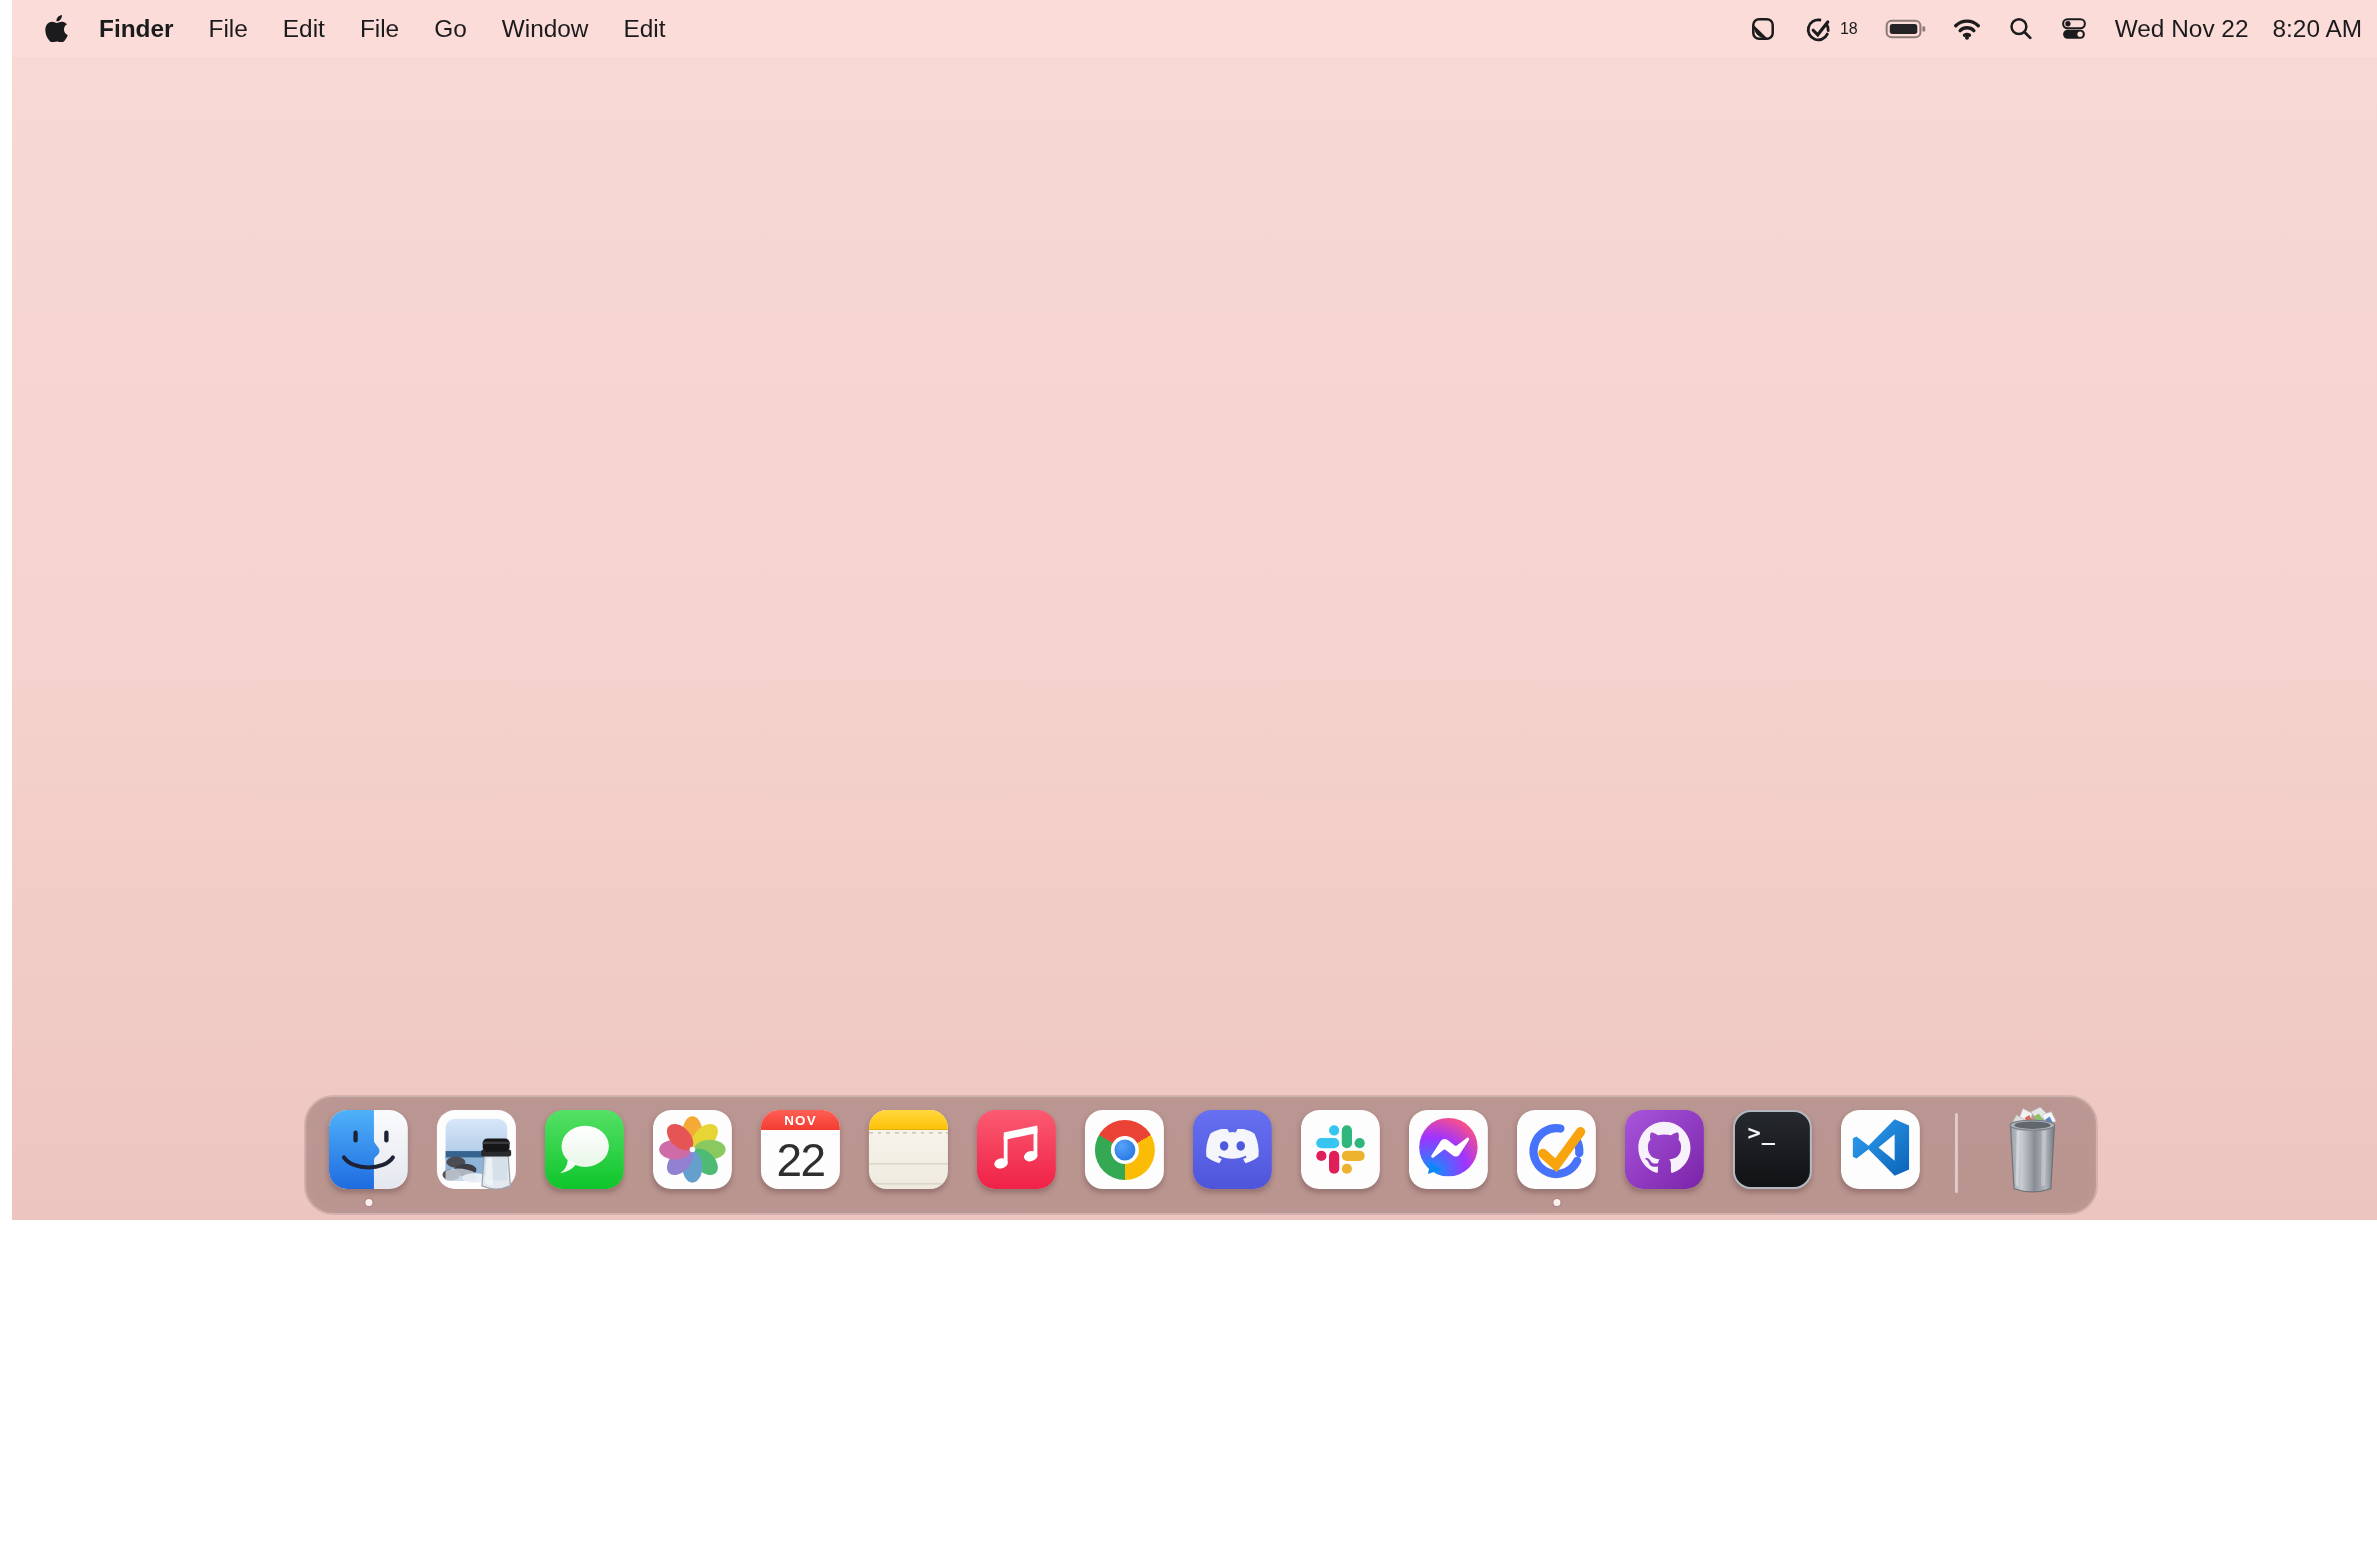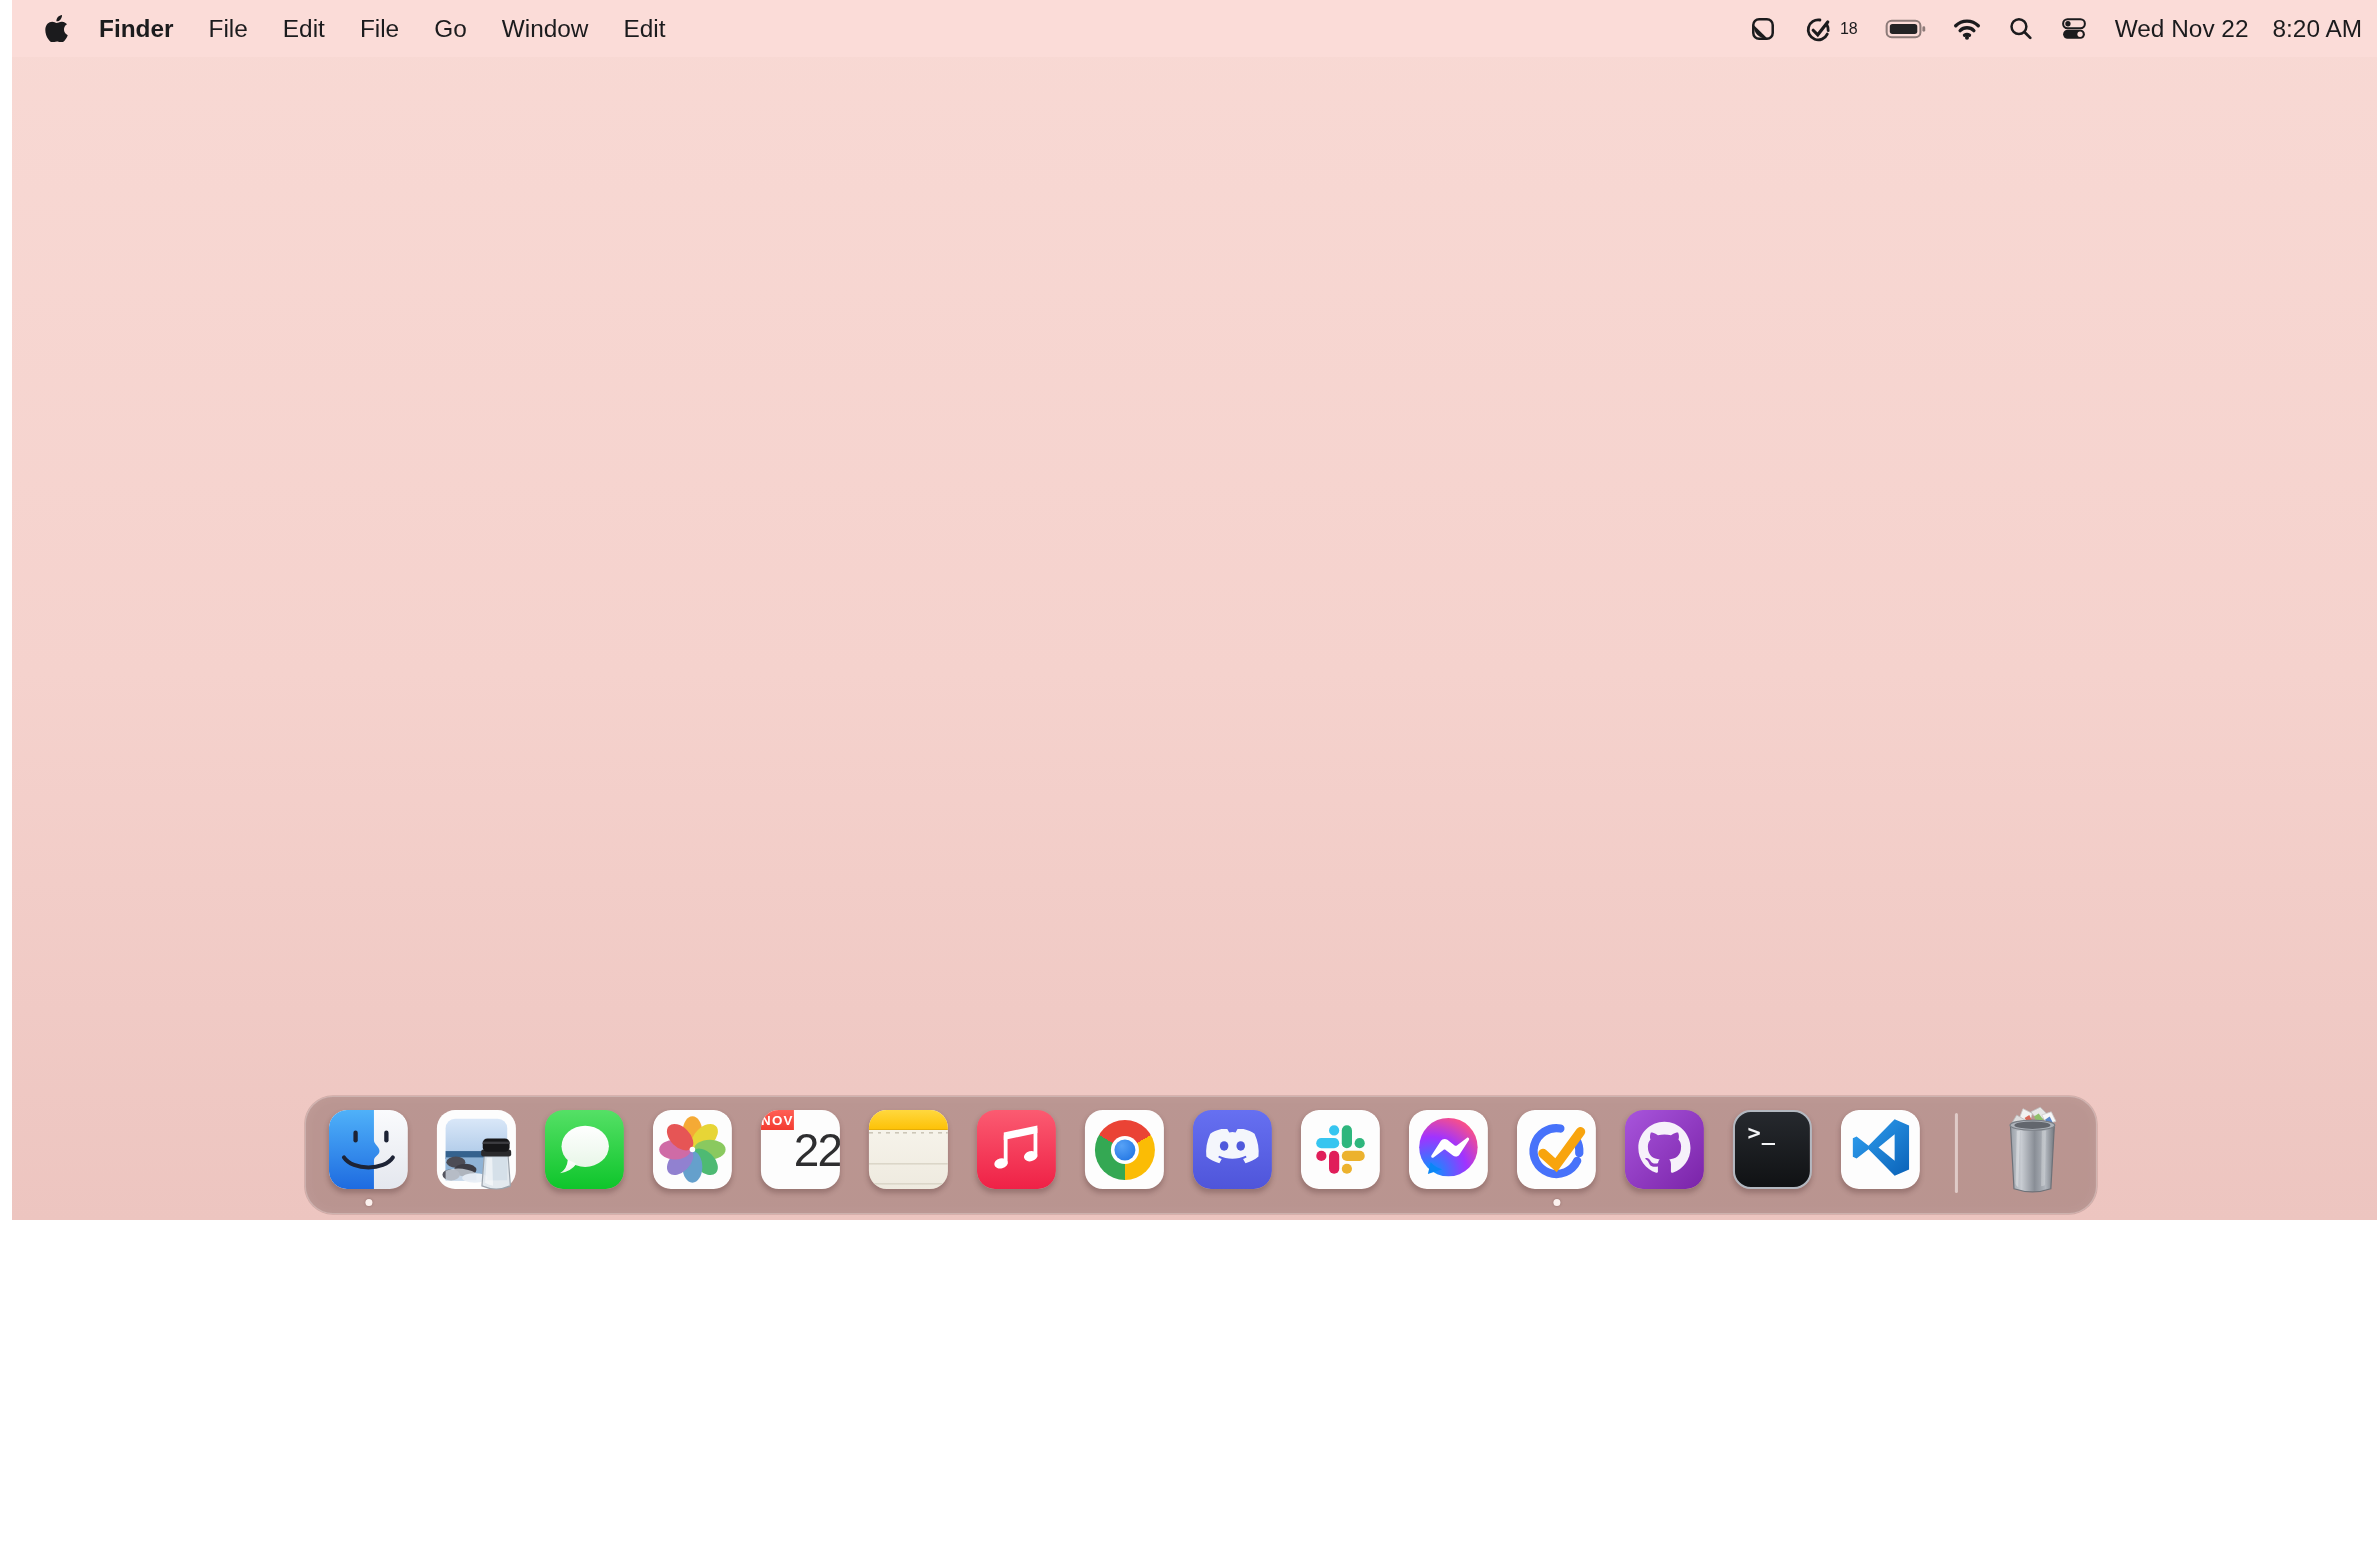--- a/index.html
+++ b/index.html
@@ -29,21 +29,21 @@
   .dock-item .tile{width:79px;height:79px;border-radius:18px;position:relative;overflow:hidden;
     box-shadow:0 3.1px 5.5px rgba(70,35,35,0.28);}
   .dock-item svg.icon-art{display:block;width:79px;height:79px;overflow:visible;}
   .dock-item.no-clip .tile{overflow:visible;box-shadow:none;}
   .dock-item.running::after{content:'';position:absolute;left:50%;transform:translateX(-50%);
     bottom:-17.3px;width:7px;height:7px;border-radius:50%;background:rgba(255,246,243,0.95);
     box-shadow:0 0 2.4px rgba(80,40,40,0.4);}
   .dock-divider{width:2.4px;height:80px;margin:3.1px 6.3px 0;border-radius:1.6px;
     background:rgba(255,248,246,0.55);flex:0 0 auto;}
   
-  .cal{background:#fdfdfd;display:flex;flex-direction:row;}
+  .cal{background:#fdfdfd;display:flex;flex-direction:column;}
   .cal-head{height:20.4px;background:linear-gradient(180deg,#ff5f55,#f33c30);display:flex;
     align-items:center;justify-content:center;color:#fff;font-weight:bold;font-size:13.4px;letter-spacing:1.2px;}
   .cal-body{flex:1;display:flex;align-items:center;justify-content:center;
     font-size:46px;font-weight:300;color:#2e2e30;letter-spacing:-1.6px;text-align:center;}
   
   .notes{background:linear-gradient(180deg,#f9f6ee 0%,#eeeadf 100%);display:flex;flex-direction:column;}
   .notes-head{height:19px;background:linear-gradient(180deg,#ffd83e,#fdc208);
     border-bottom:1.6px solid #e5ad07;}
   .notes-tear{height:6.3px;background-image:repeating-linear-gradient(90deg,#ccc6b8 0 3.9px,transparent 3.9px 8.6px);
     background-size:100% 1.6px;background-position:0 2.4px;background-repeat:no-repeat;}

